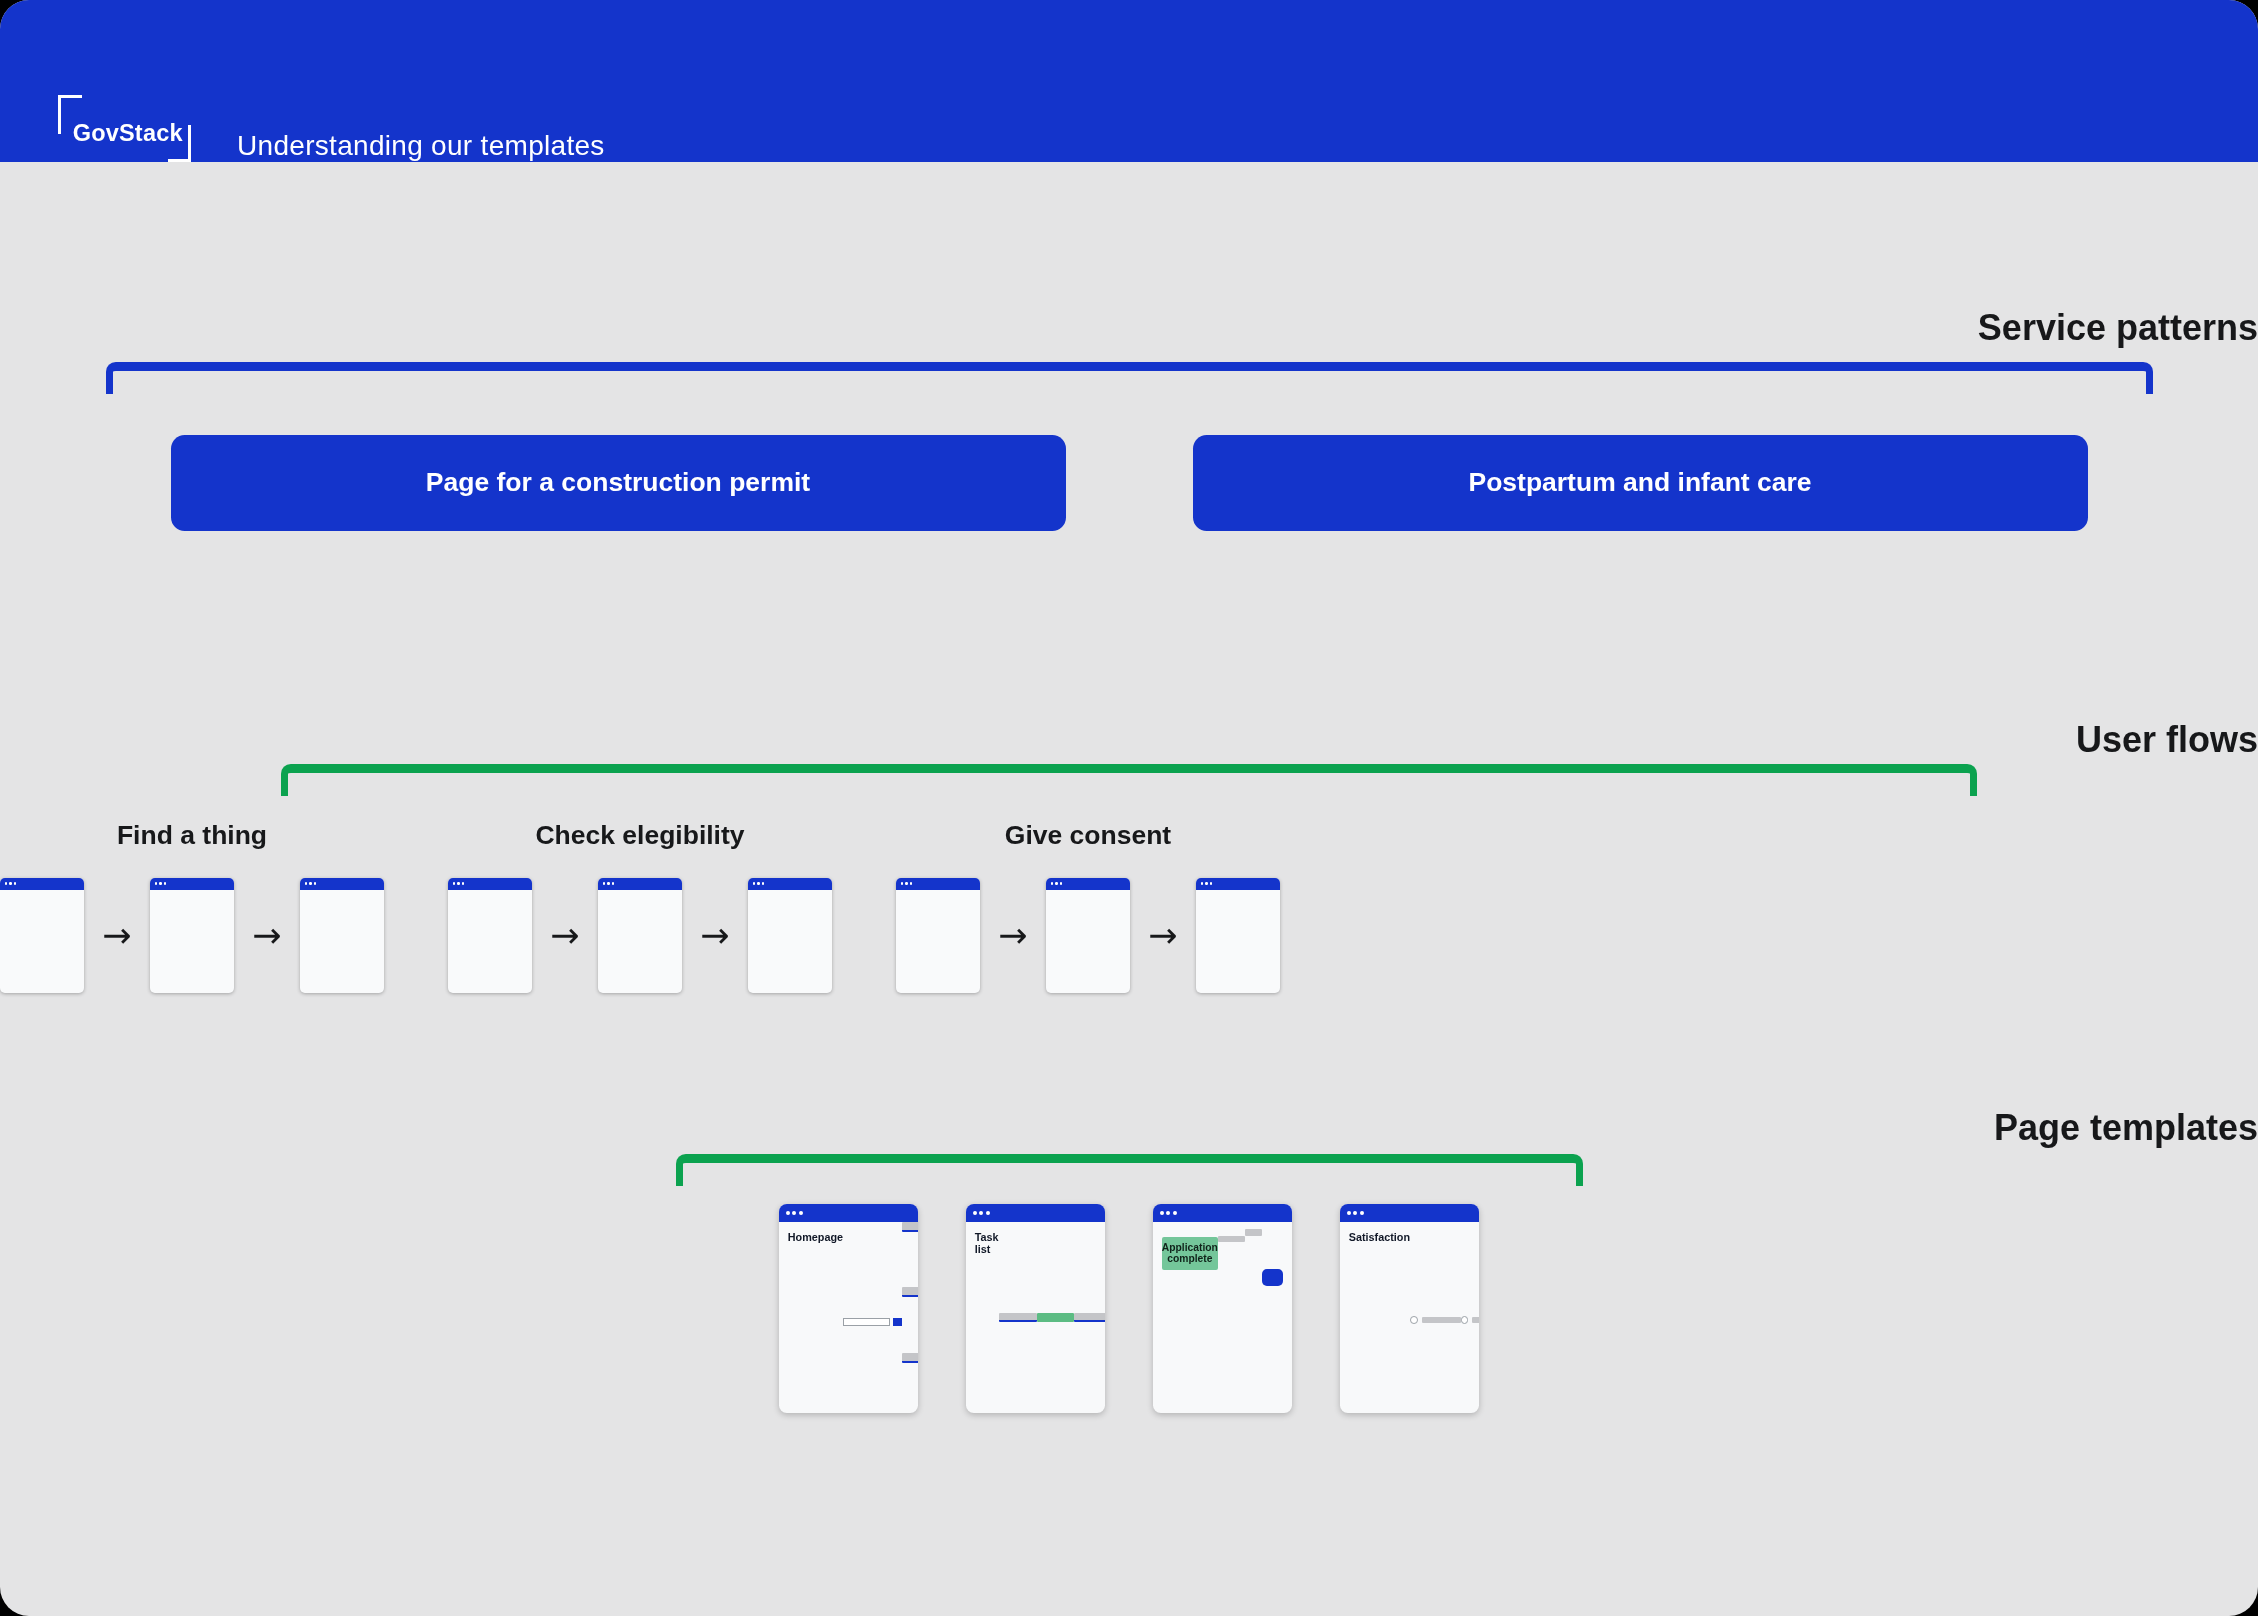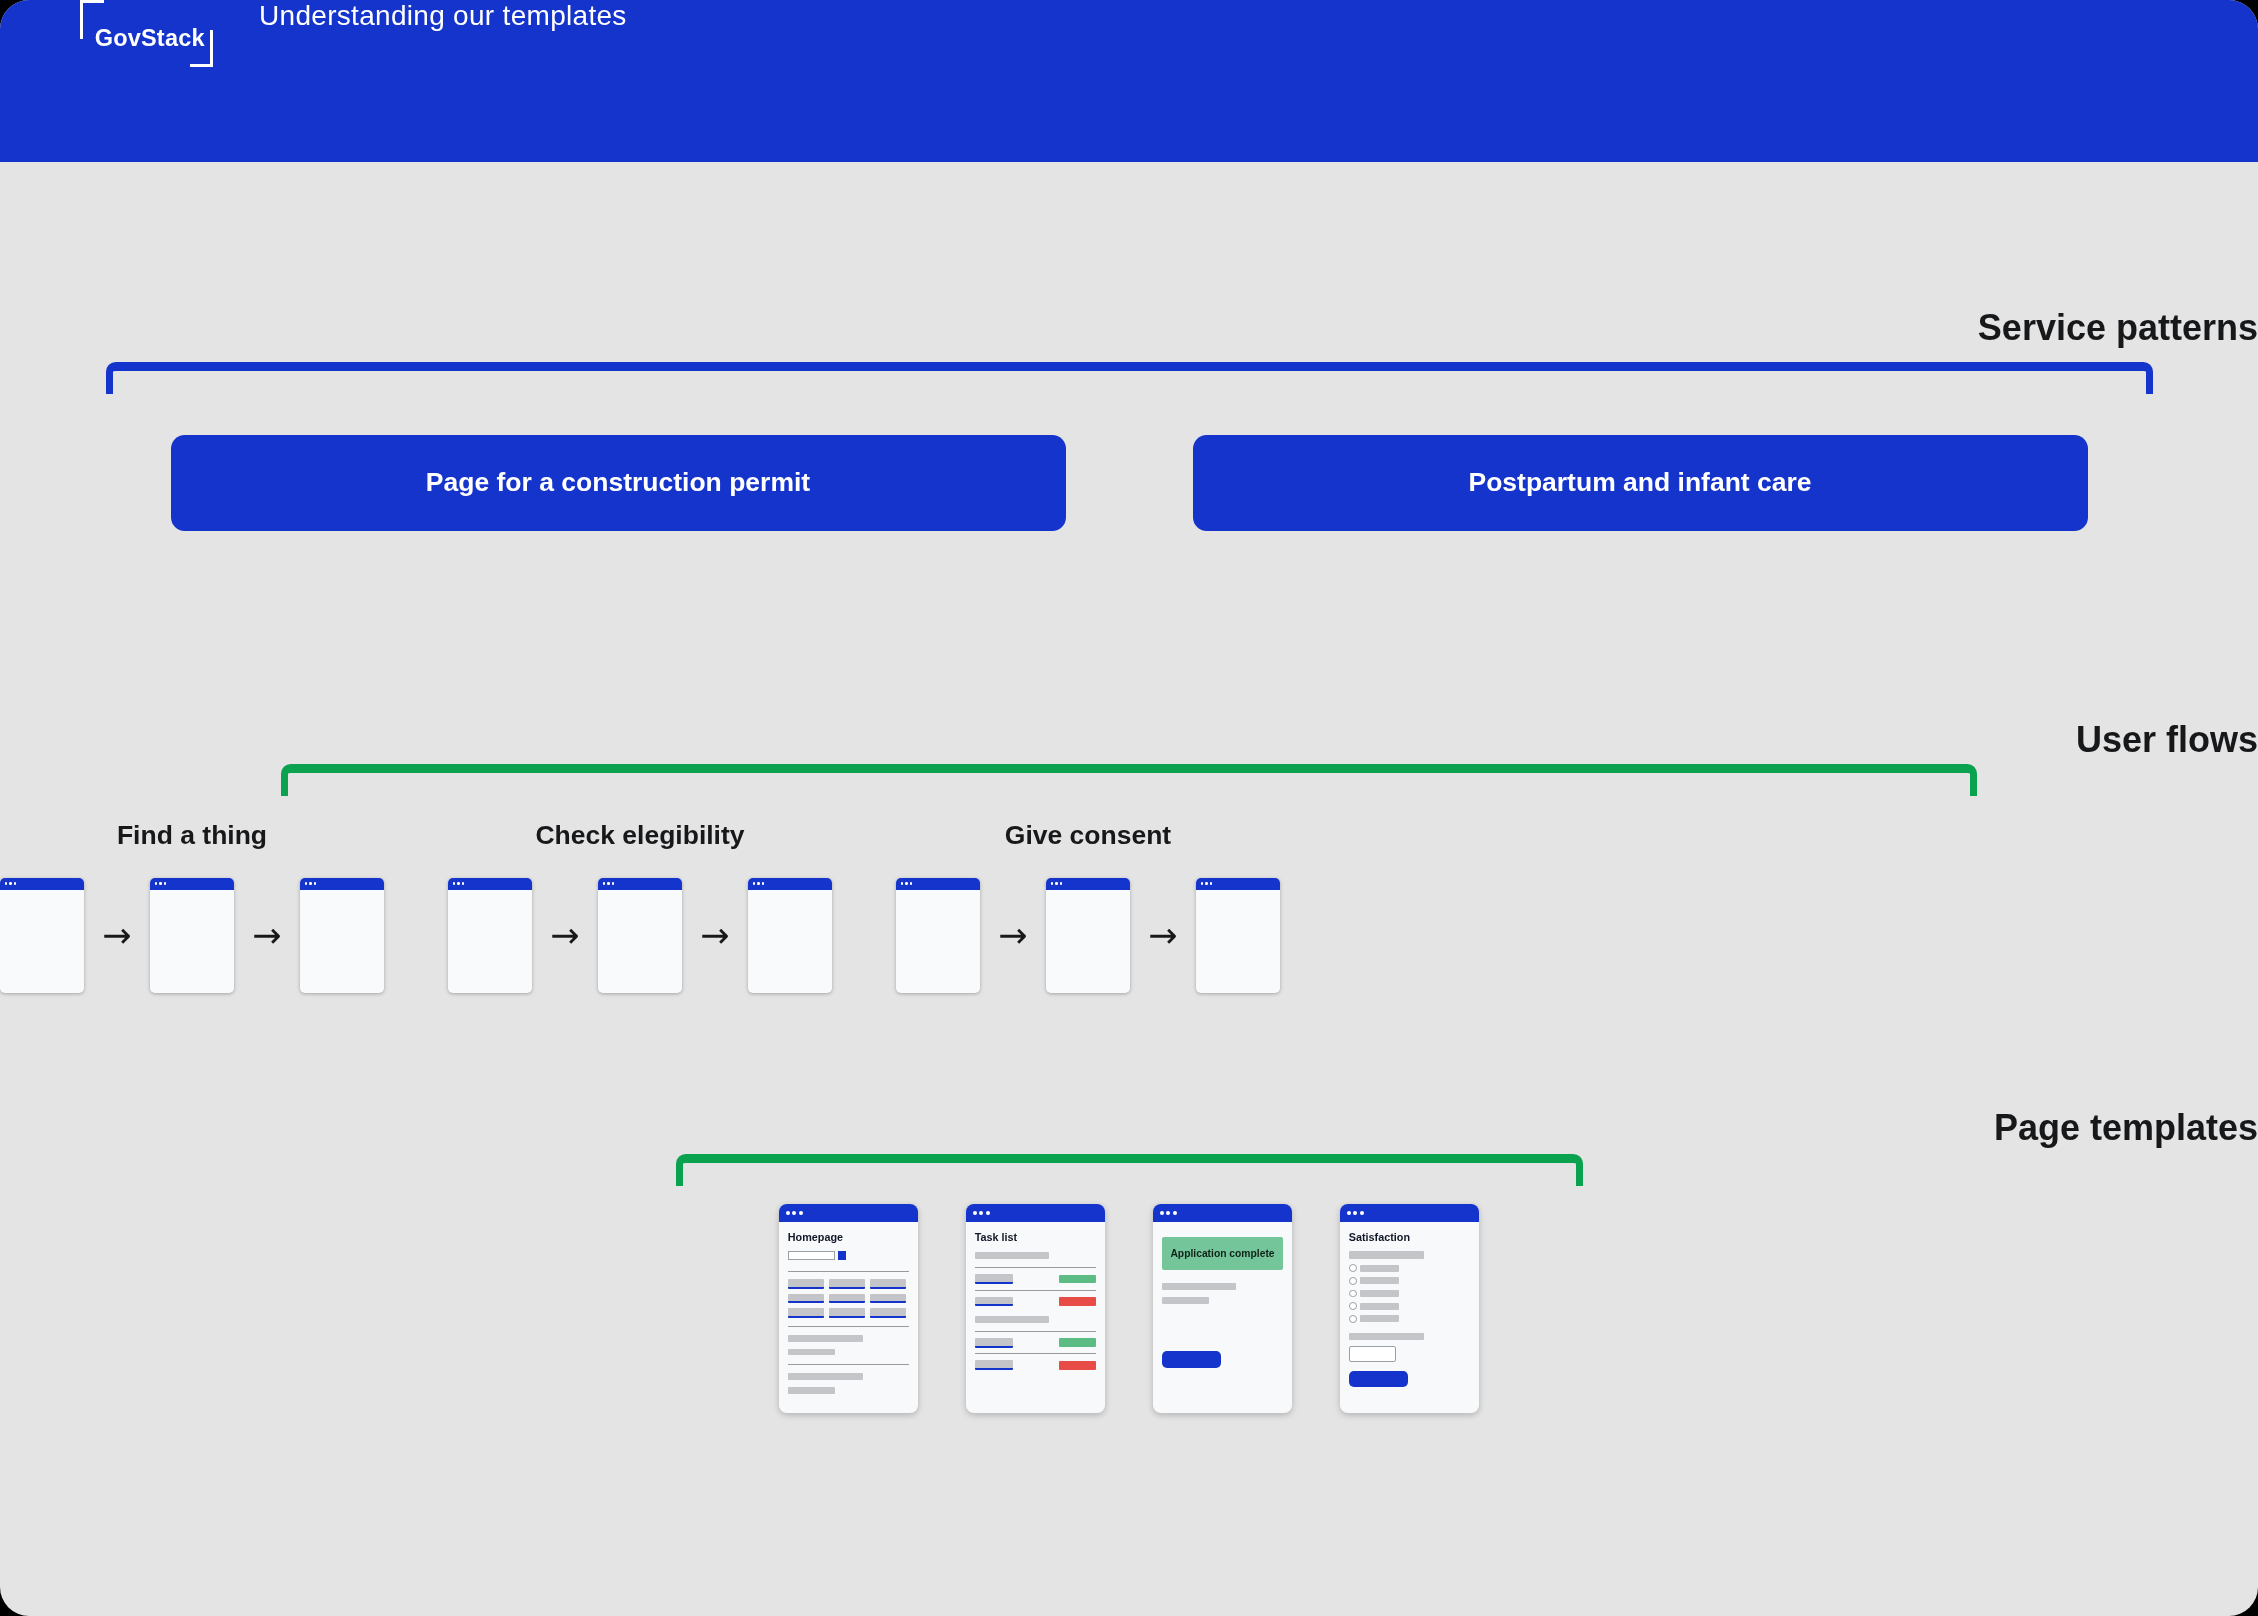--- a/index.html
+++ b/index.html
@@ -4,21 +4,21 @@
 <style>
   html,body{margin:0;padding:0;background:#000;}
   *{box-sizing:border-box;}
   body{font-family:"Liberation Sans","DejaVu Sans",sans-serif;}
   .page{
     position:relative;width:2258px;height:1616px;background:#e4e4e5;
     border-radius:29px;overflow:hidden;
   }
 
   
-  .header{height:162px;background:#1434cb;display:flex;align-items:flex-start;padding-left:80px;}
+  .header{height:162px;background:#1434cb;display:flex;align-items:flex-end;padding-left:58px;}
   .logo{position:relative;width:133px;height:67px;flex:0 0 auto;}
   .logo-corner-tl{position:absolute;left:0;top:0;width:23.5px;height:39px;
     border-left:3.4px solid #fff;border-top:3.4px solid #fff;}
   .logo-corner-br{position:absolute;right:0;bottom:0;width:23.5px;height:37px;
     border-right:3.4px solid #fff;border-bottom:3.4px solid #fff;}
   .logo-text{position:absolute;left:14.7px;top:24.5px;color:#fff;font-size:23.5px;font-weight:600;letter-spacing:0.2px;}
   .header-title{margin-left:46px;color:#fff;font-size:28px;font-weight:400;letter-spacing:0.3px;}
 
   
   .section-title{font-size:36px;line-height:45px;font-weight:700;color:#17181a;text-align:right;}
@@ -51,21 +51,21 @@
   .mini-titlebar .dot{width:2.5px;height:2.5px;border-radius:50%;background:#fff;}
   .step-arrow{width:66px;text-align:center;font-size:35px;color:#17181a;line-height:1;
     font-family:"DejaVu Sans",sans-serif;}
 
   
   .cards{display:flex;justify-content:center;gap:48px;margin-top:18.6px;}
   .card{width:139px;height:209px;background:#f8f9fa;border-radius:7.8px;
     box-shadow:0 2px 5.9px rgba(0,0,0,.22);overflow:hidden;display:flex;flex-direction:column;}
   .card-titlebar{height:17.6px;background:#1434cb;display:flex;align-items:center;padding-left:6.9px;gap:2.5px;flex:0 0 auto;}
   .card-titlebar .dot{width:3.9px;height:3.9px;border-radius:50%;background:#fff;}
-  .card-body{padding:0 8.8px;flex:1;display:flex;flex-direction:column;}
+  .card-body{padding:0 8.8px;flex:1;display:flex;flex-direction:row;}
   .card-heading{font-size:10.8px;font-weight:700;color:#111827;margin:8.8px 0 0;}
   .bar{height:6.9px;background:#c4c5c8;border-radius:1px;}
   .bar-link{border-bottom:2px solid #1434cb;padding-bottom:1px;height:9.8px;}
   .chr{height:1px;background:#989a9e;}
 
   
   .search-row{display:flex;align-items:center;gap:2.9px;margin-top:8.8px;}
   .search-input{width:47px;height:8.8px;background:#fff;border:1px solid #9aa0a6;}
   .search-btn{width:8.8px;height:8.8px;background:#1434cb;}
   .hp-grid{display:grid;grid-template-columns:repeat(3,36px);column-gap:4.9px;row-gap:4.9px;}

